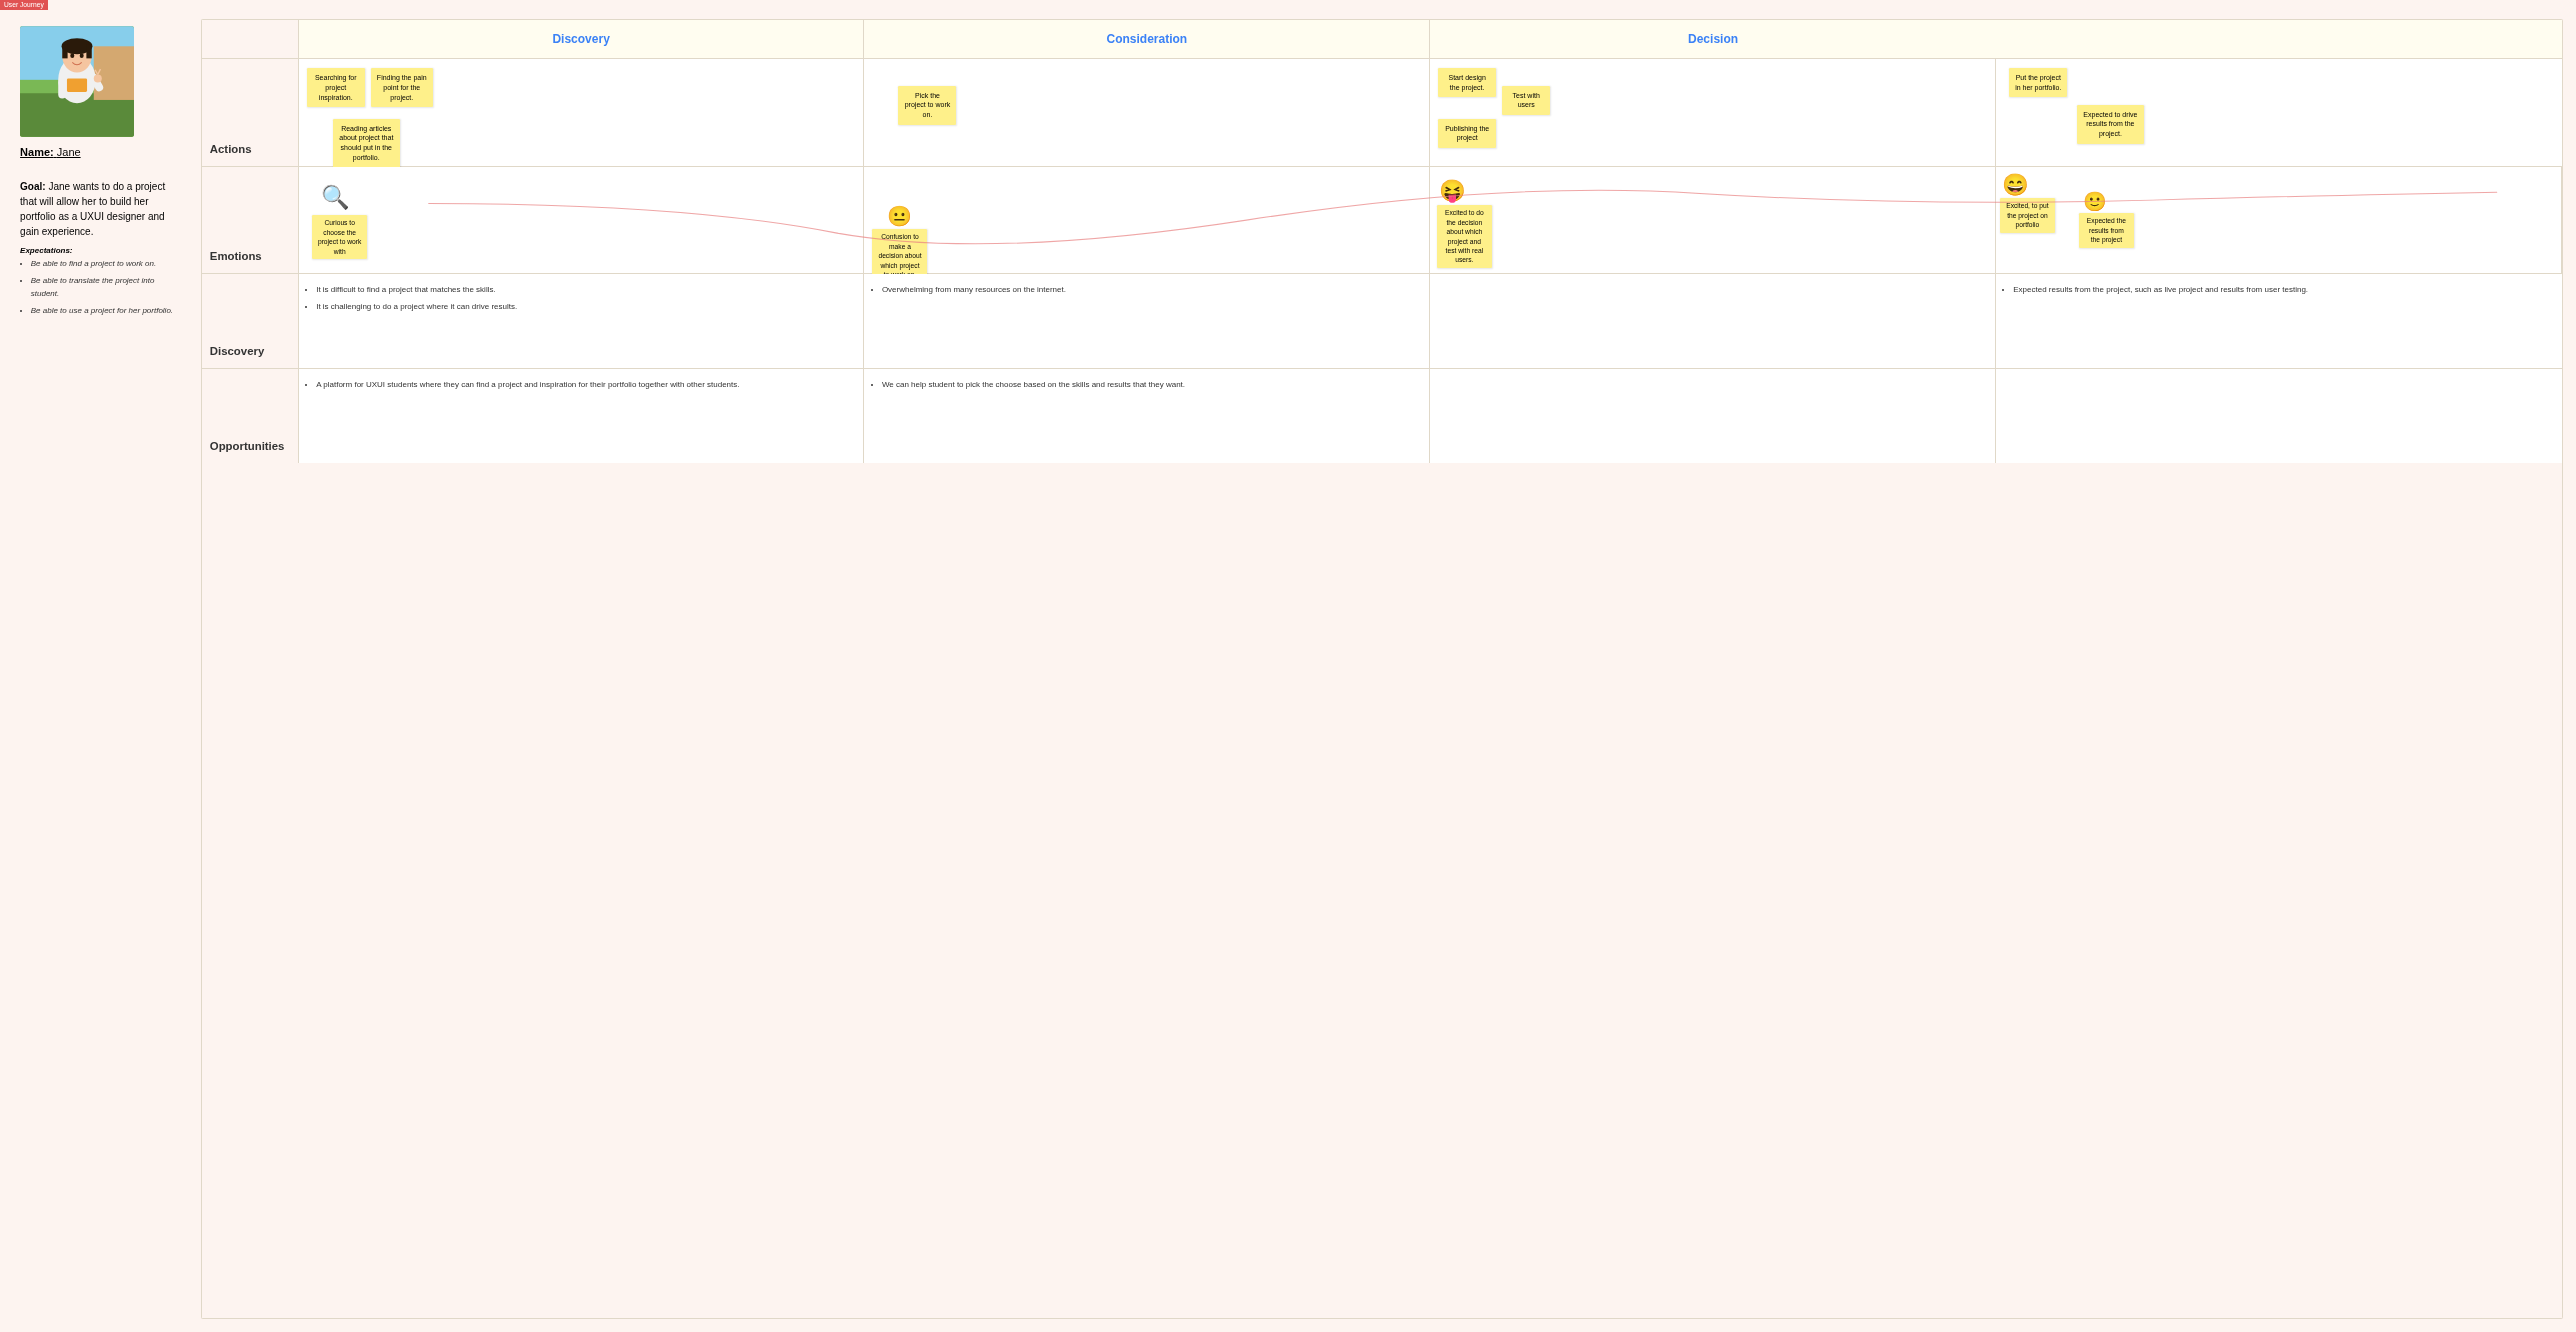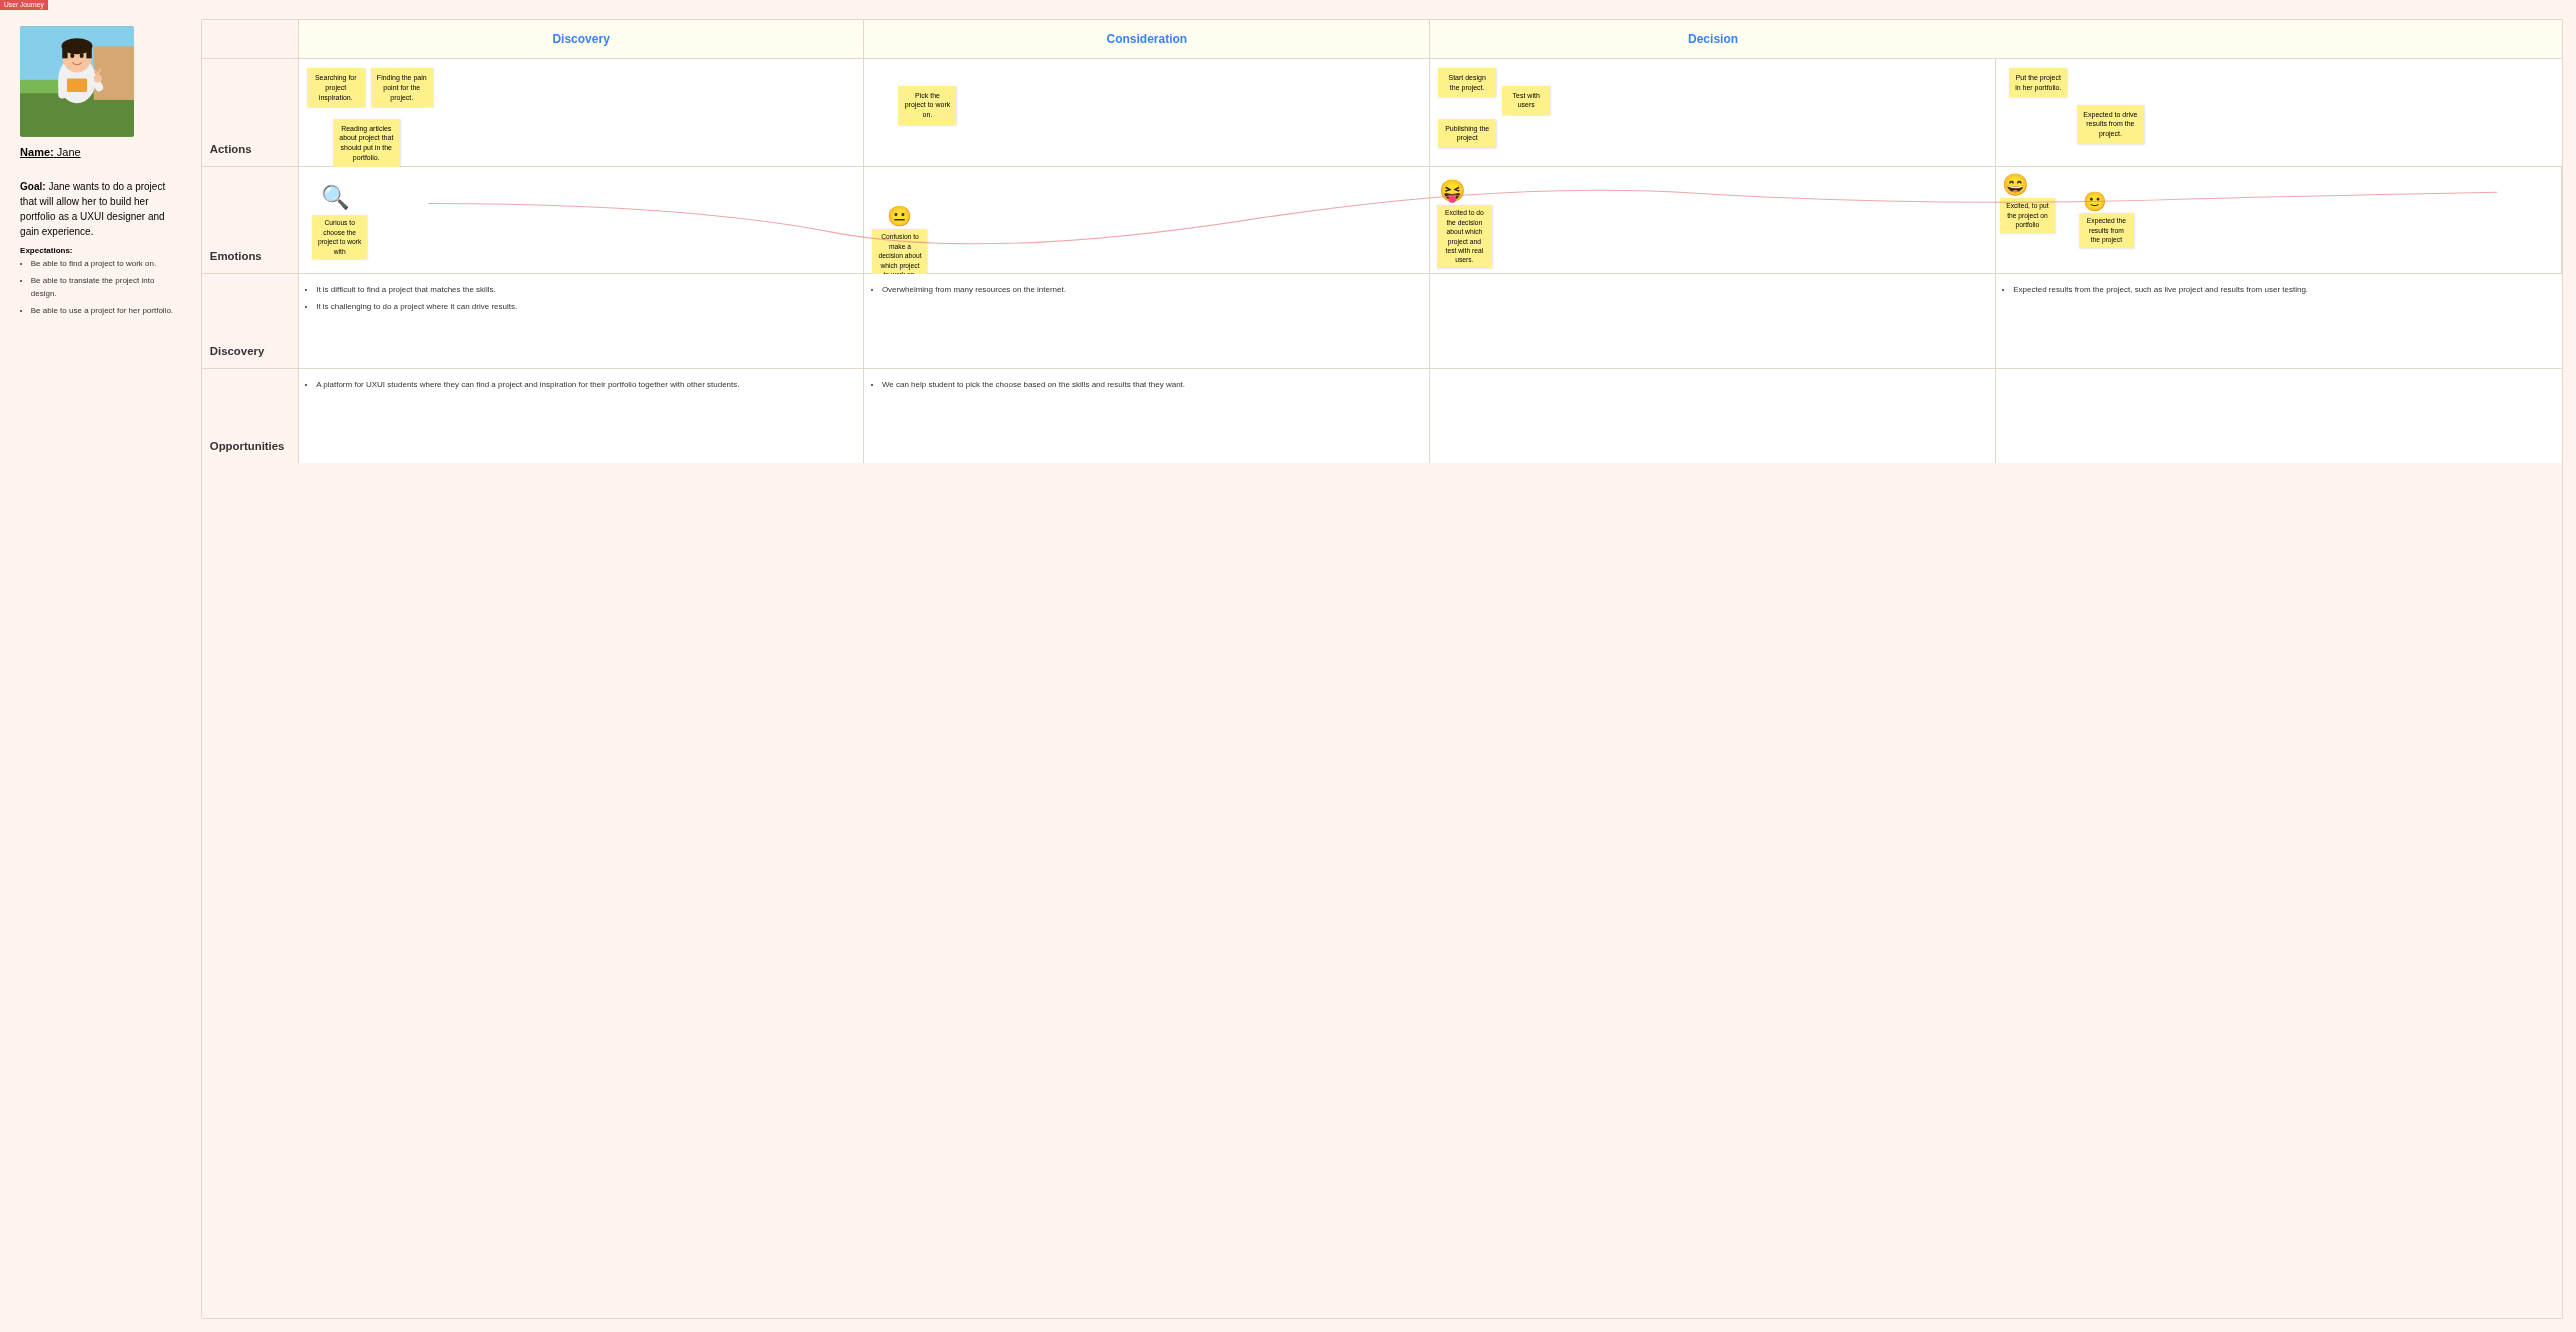--- a/index.html
+++ b/index.html
@@ -50,20 +50,21 @@
     .persona-name span { font-weight: normal; }
     .persona-goal {
       font-size: 10px;
       margin-bottom: 6.7px;
       line-height: 1.5;
     }
     .persona-goal strong { font-weight: bold; }
     .persona-expectations {
       font-size: 8px;
       margin-bottom: 13px;
+      font-style: italic;
     }
     .persona-expectations strong { font-weight: bold; display: block; margin-bottom: 2.7px; }
     .persona-expectations ul {
       padding-left: 10.7px;
       line-height: 1.7;
     }
 
     
     .journey-table {
       flex: 1;
@@ -233,21 +234,21 @@
     <div class="persona-name">
       <strong>Name:</strong> <span>Jane</span>
     </div>
     <div class="persona-goal">
       <strong>Goal:</strong> <span>Jane wants to do a project that will allow her to build her portfolio as a UXUI designer and gain experience.</span>
     </div>
     <div class="persona-expectations">
       <strong>Expectations:</strong>
       <ul class="cell-list">
         <li>Be able to find a project to work on.</li>
-        <li>Be able to translate the project into design.</li>
+        <li>Be able to translate the project into student.</li>
         <li>Be able to use a project for her portfolio.</li>
       </ul>
     </div>
   </div>
 
   <div class="journey-table">
 
     <div class="table-header">
       <div class="header-cell empty"></div>
       <div class="header-cell">Discovery</div>

